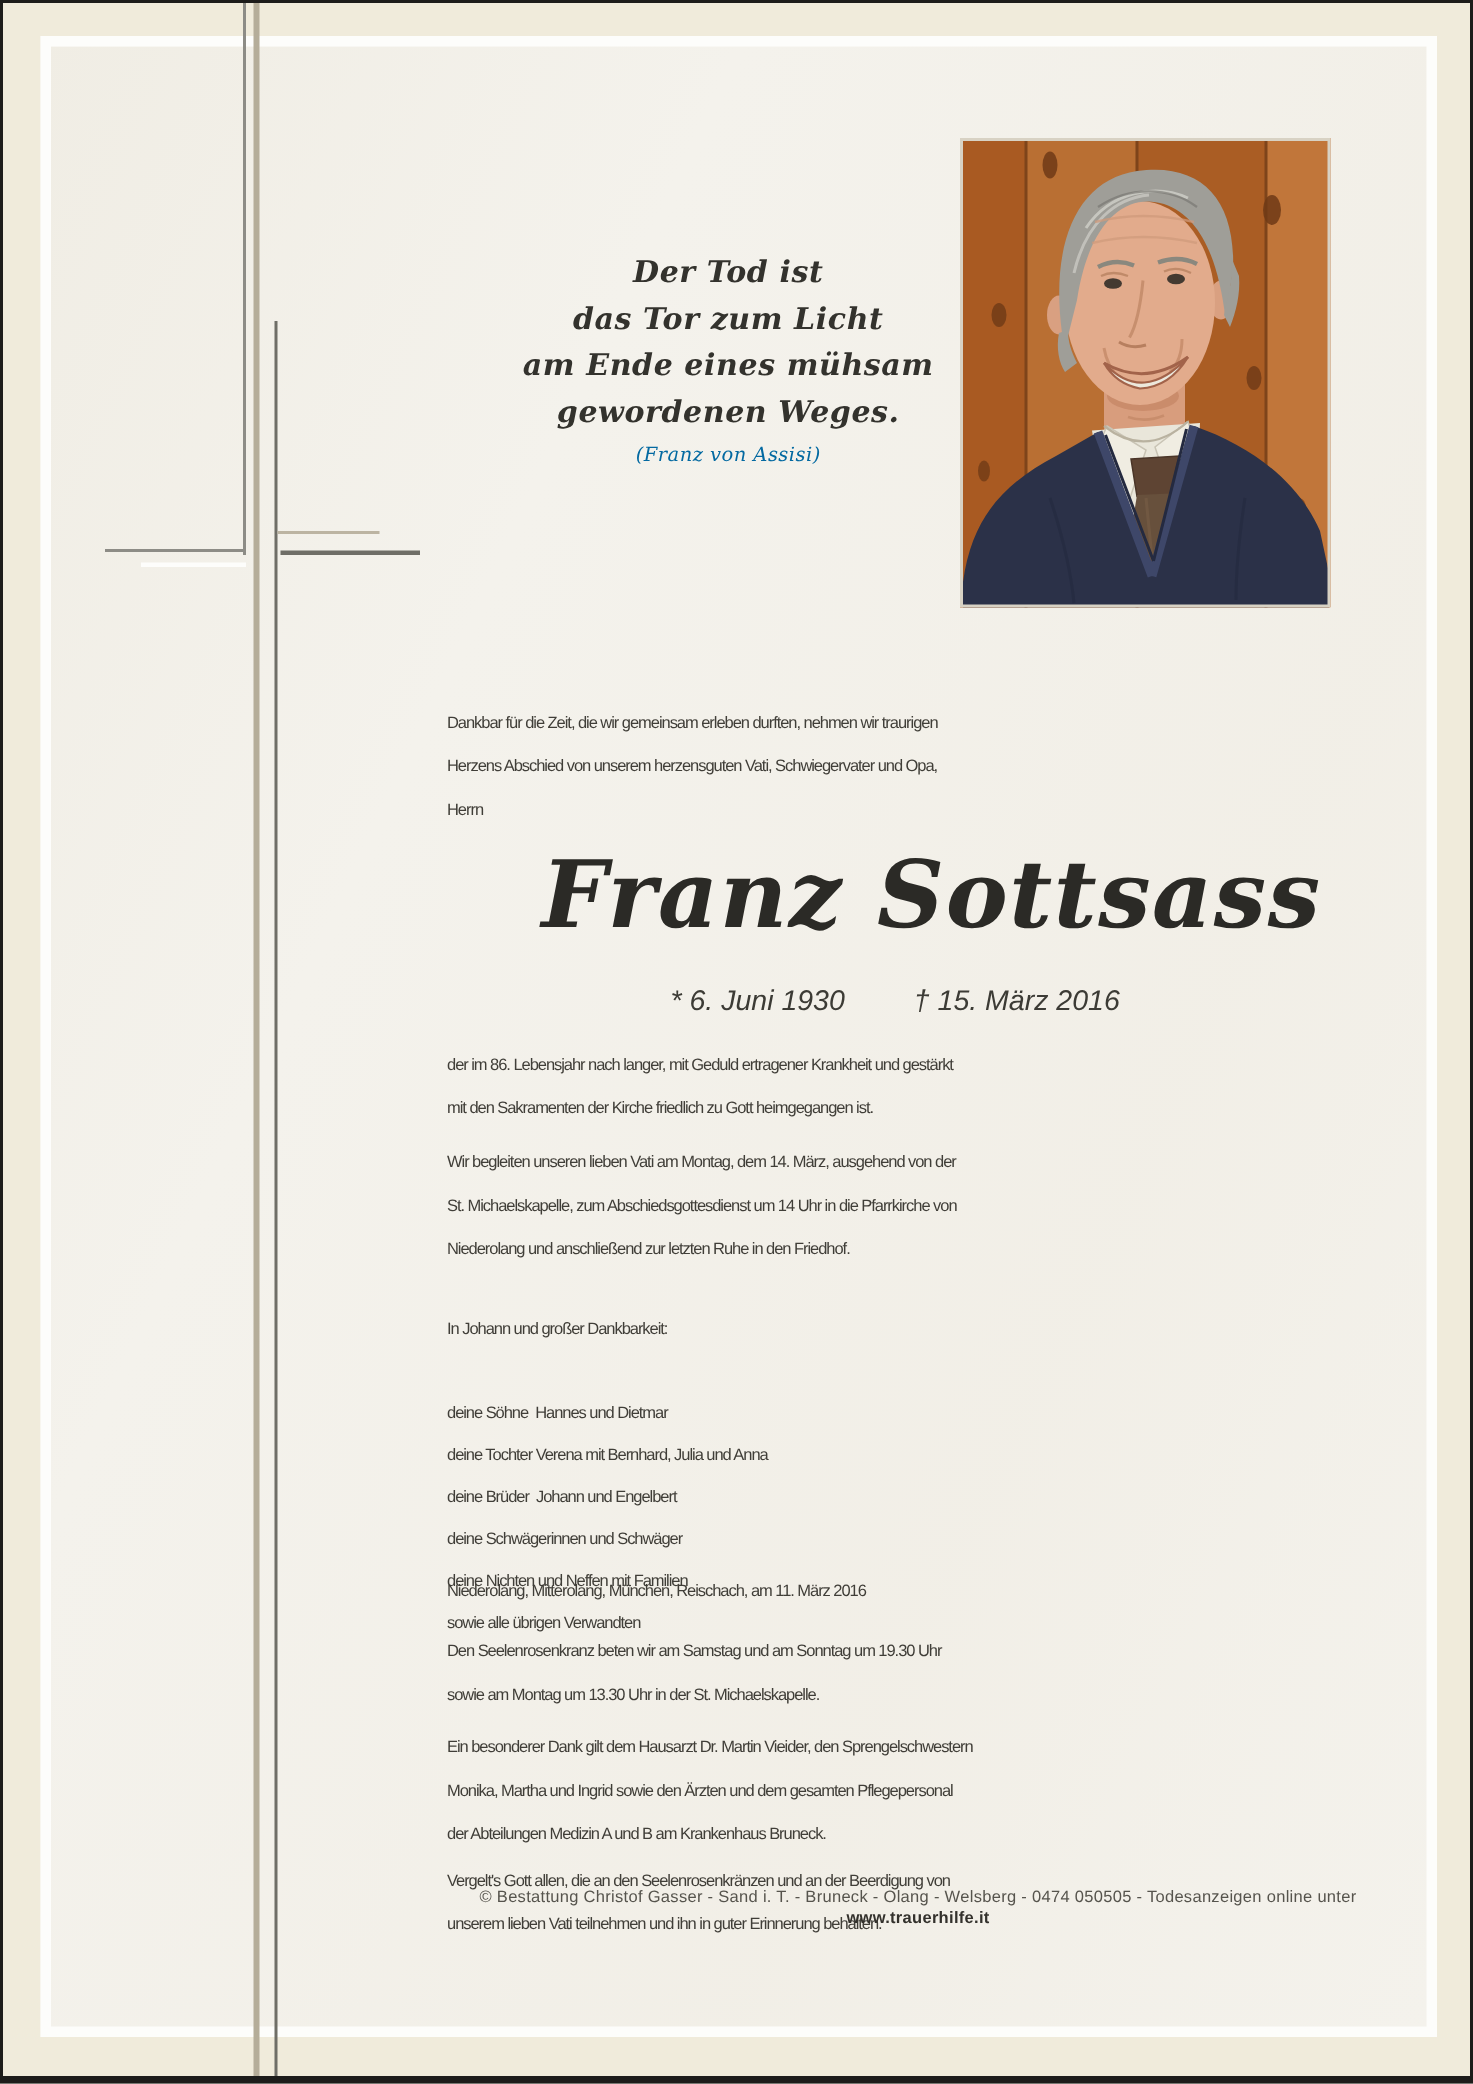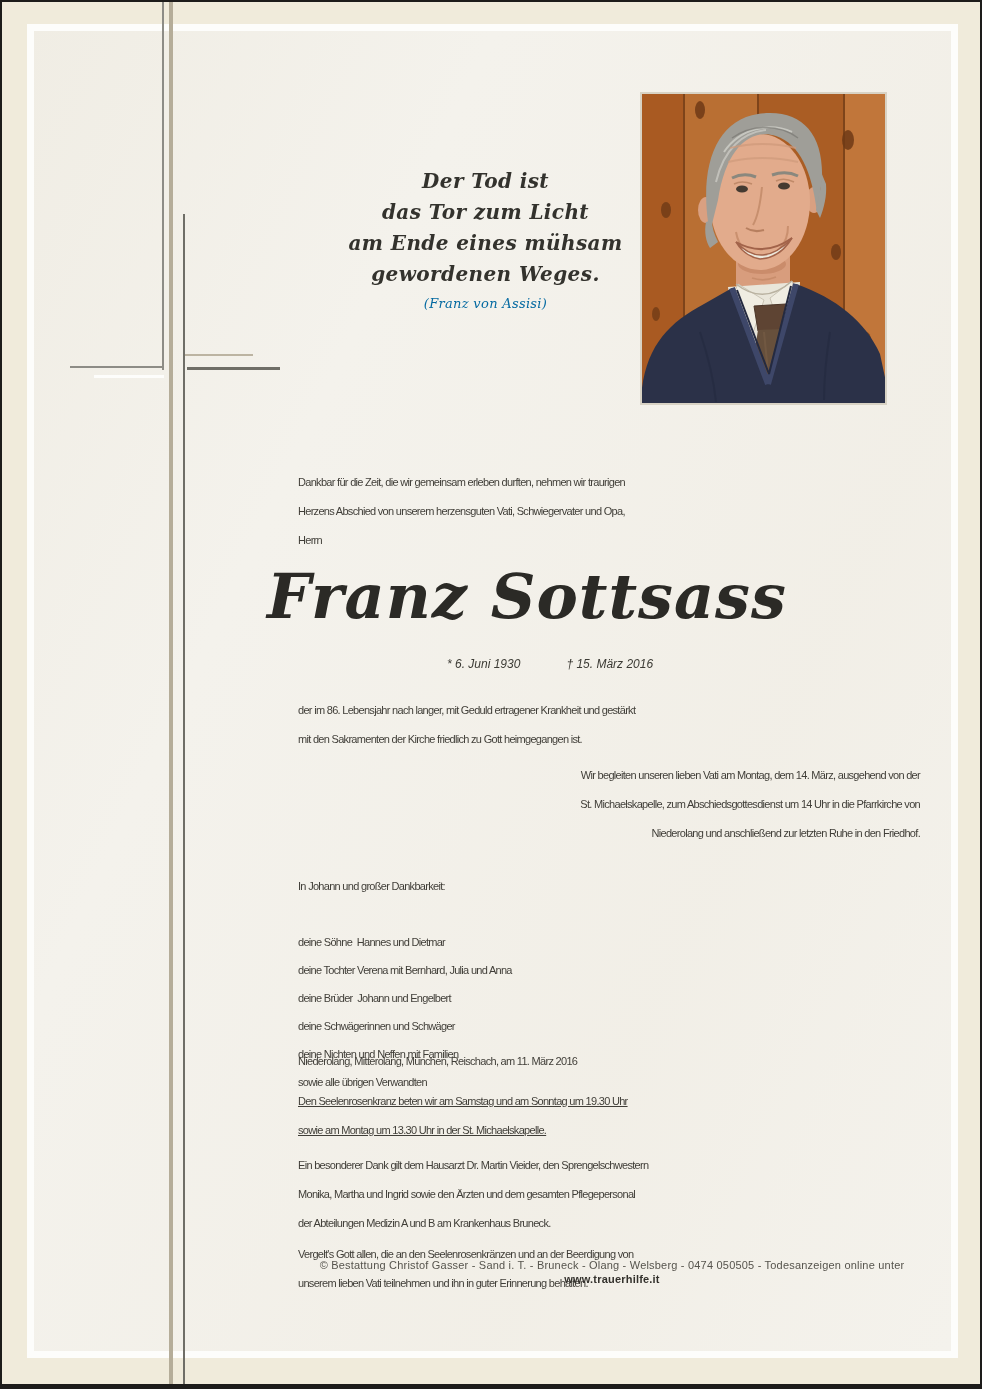--- a/index.html
+++ b/index.html
@@ -44,36 +44,36 @@
   .photo{position:absolute;left:638px;top:90px;width:247px;height:313px;}
 
   .tblock{
     position:absolute;left:295px;width:622px;
     font-size:11px;line-height:29px;letter-spacing:-0.7px;
     color:var(--c-ink);white-space:pre-line;margin:1px;
   }
   .intro{top:465px;}
   .name{
     position:absolute;left:295px;top:542px;width:614px;height:106px;
-    text-align:left;line-height:106px;
+    text-align:right;line-height:106px;
     font-family:"DejaVu Serif",serif;font-style:italic;font-weight:bold;
     font-size:62px;color:var(--c-name_ink);letter-spacing:1px;
     transform:translateX(-30px);white-space:nowrap;
   }
   .dates{
     position:absolute;left:295px;top:655px;width:622px;
     padding-left:150px;box-sizing:border-box;
-    font-style:italic;font-size:12px;color:#3c3b35;letter-spacing:0;
+    font-style:italic;font-size:19px;color:#3c3b35;letter-spacing:0;
     display:flex;gap:46px;
   }
   .p-passing {top:693px;}
-  .p-funeral {top:758px;text-align:right;}
+  .p-funeral {top:758px;}
   .family    {top:841px;line-height:28px;}
   .places    {top:1044px;}
-  .p-rosary  {top:1084px;text-decoration:underline;}
+  .p-rosary  {top:1084px;}
   .p-thanks  {top:1148px;}
   .p-gratitude{top:1237px;}
 
   .footer{
     position:absolute;left:270px;top:1256px;width:680px;text-align:center;
     font-size:11px;line-height:14px;color:var(--c-footer_ink);letter-spacing:.2px;
   }
   .footer b{color:#33312c;}
 </style>
 </head>

